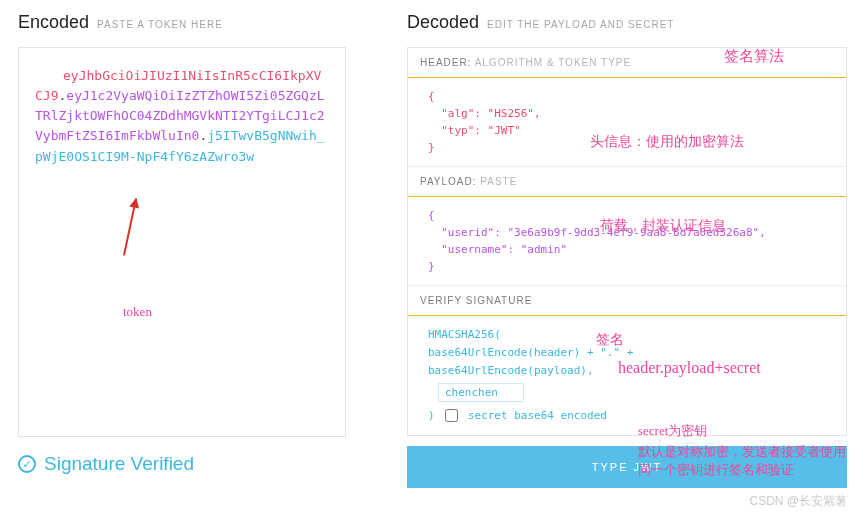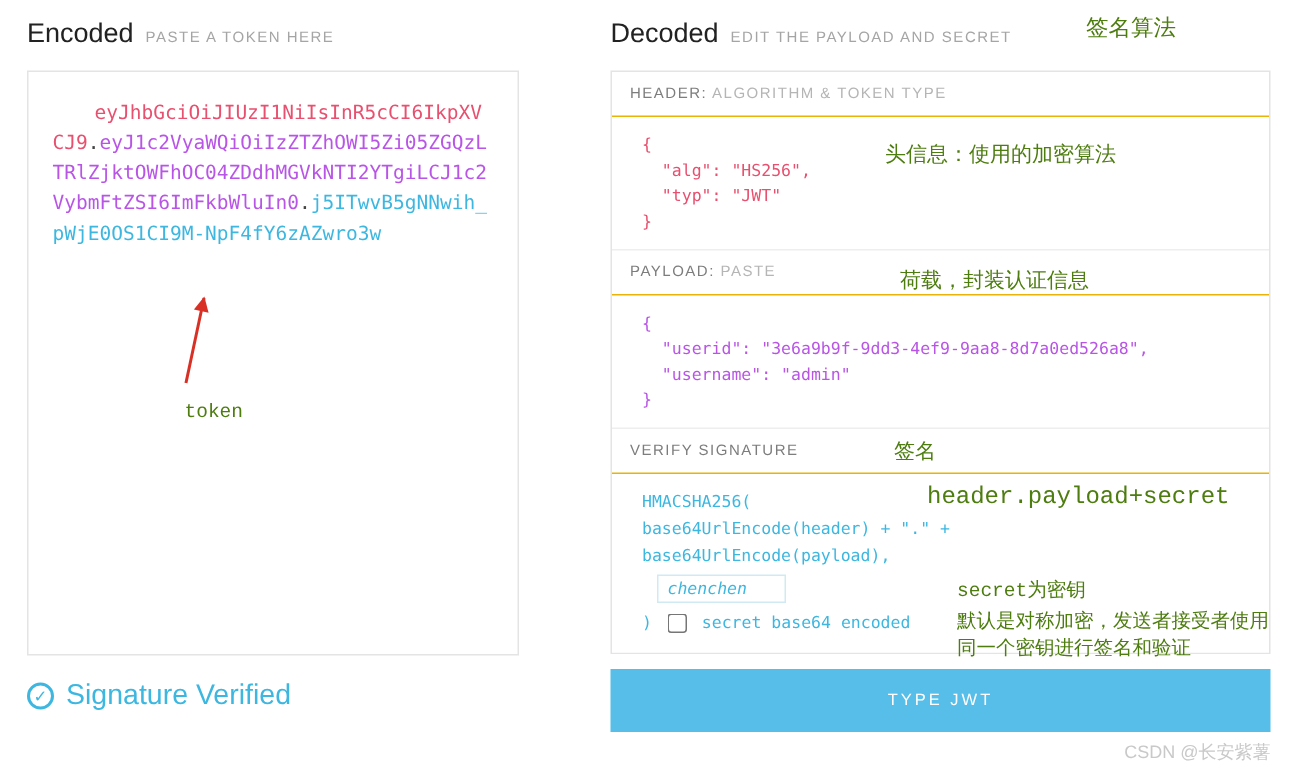--- a/index.html
+++ b/index.html
@@ -77,21 +77,20 @@
   .sig-block .label { color: #3db7e0; }
   .secret-input {
     display: inline-block;
     border: 1px solid #cfeaf3;
     color: #3db7e0;
     font-family: inherit;
     font-size: 11px;
     padding: 2px 6px;
     width: 86px;
     background: #fff;
-    font-style: italic;
   }
   .checkbox {
     vertical-align: middle;
   }
   .share-btn {
     width: 100%;
     background: #56bee8;
     color: #fff;
     text-align: center;
     letter-spacing: 2px;
@@ -115,25 +114,26 @@
     border: 2px solid #3db7e0;
     border-radius: 50%;
     display: inline-flex;
     align-items: center;
     justify-content: center;
     font-size: 11px;
   }
 
   .anno {
     position: absolute;
-    color: #4d7c0f;
+    color: #ec4899;
     font-size: 13px;
-    font-family: Liberation Mono, monospace;
+    font-family: Liberation Serif, serif;
     line-height: 1.4;
     pointer-events: none;
+    margin-top: 37px;
   }
   .watermark {
     position: absolute;
     right: 18px;
     bottom: 4px;
     color: #c9c9c9;
     font-size: 12px;
   }
 
   

